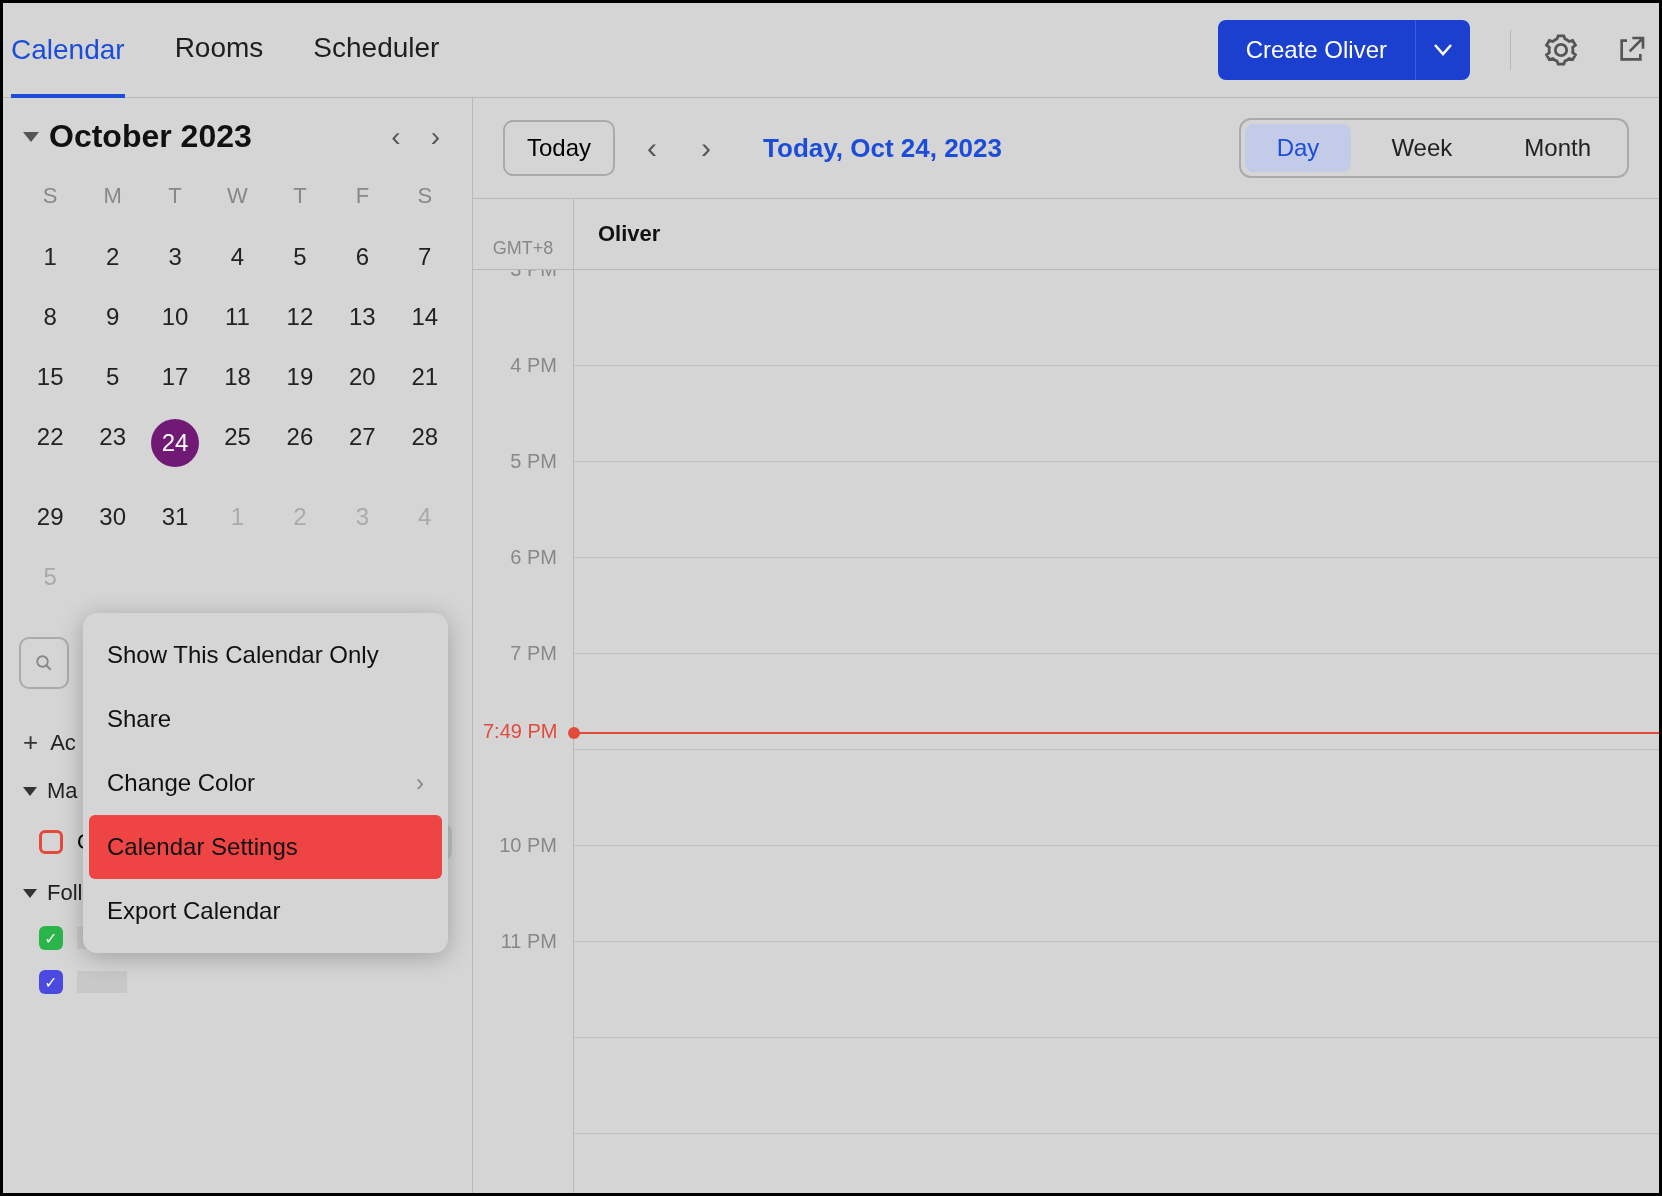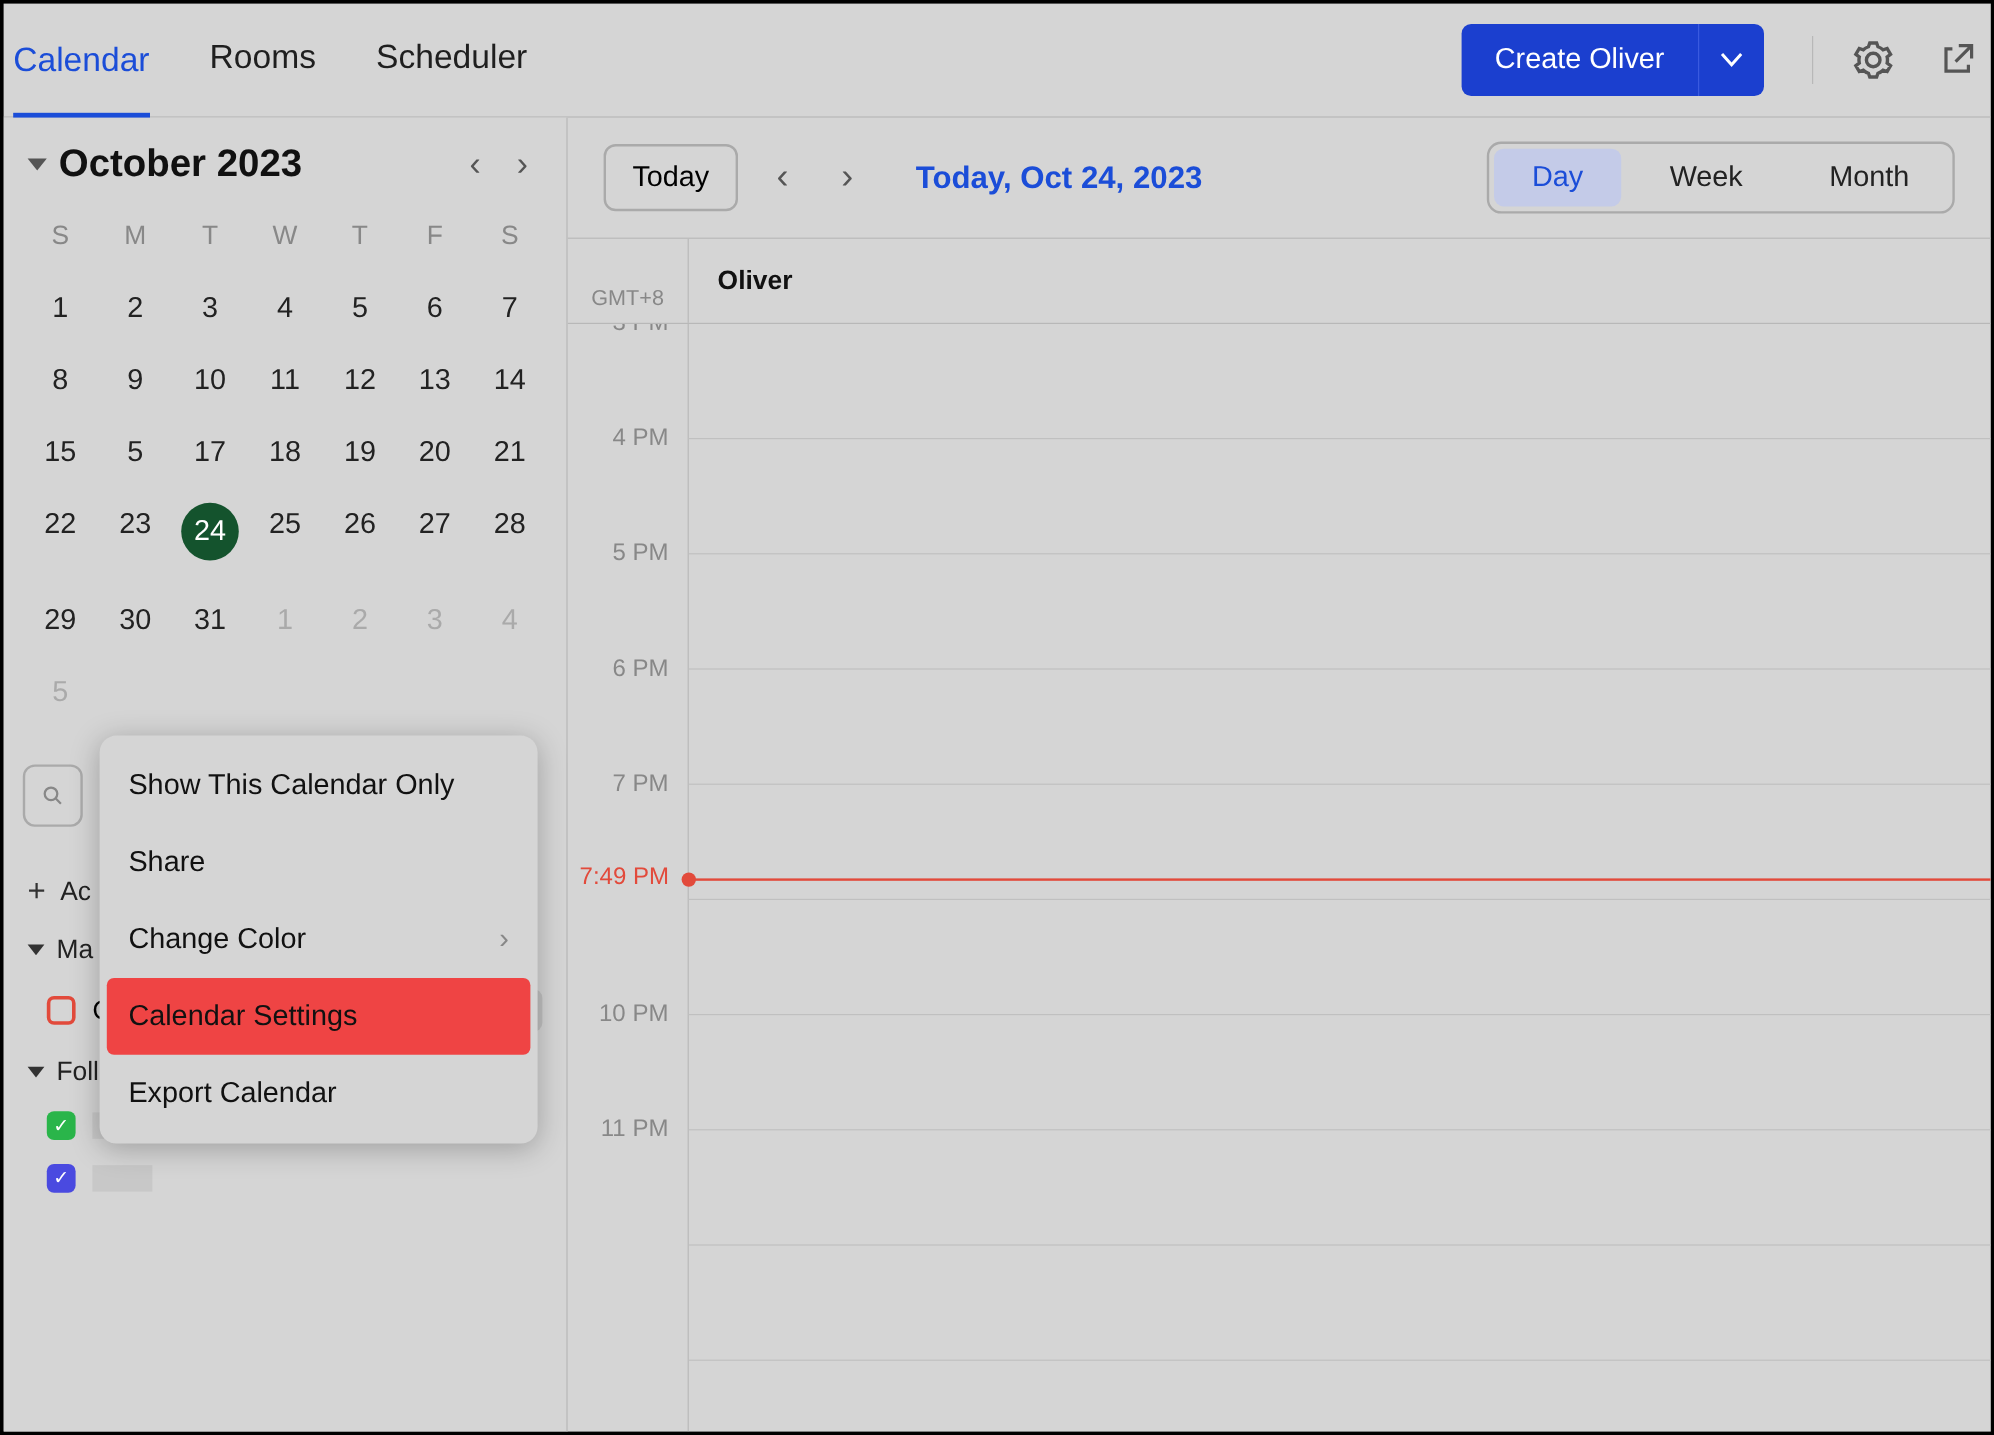--- a/index.html
+++ b/index.html
@@ -27,21 +27,21 @@
 .month-header .tri { width:0;height:0;border-left:8px solid transparent;border-right:8px solid transparent;border-top:10px solid #555; margin-right:10px;}
 .month-title { font-size:32px; font-weight:600; color:#111; }
 .month-nav { margin-left:auto; display:flex; gap:30px; padding-right:16px;}
 .month-nav .chev { font-size:28px; color:#555; cursor:pointer; }
 
 .mini-cal { width: 100%; }
 .mini-row { display:grid; grid-template-columns: repeat(7, 1fr); text-align:center; }
 .mini-row.hdr div { color:#888; font-size:22px; padding:10px 0 18px 0; }
 .mini-row div { font-size:24px; color:#222; padding:16px 0; position:relative; }
 .mini-row div.outside { color:#aaa; }
-.mini-row div.today span { background:#14532d; color:#fff; width:48px; height:48px; border-radius:50%; display:inline-flex; align-items:center; justify-content:center; position:relative; top:-4px; }
+.mini-row div.today span { background:#701a75; color:#fff; width:48px; height:48px; border-radius:50%; display:inline-flex; align-items:center; justify-content:center; position:relative; top:-4px; }
 
 .search-box { margin-top:30px; height:52px; border:2px solid #aaa; border-radius:10px; display:flex; align-items:center; padding:0 14px; color:#888; width: 50px;}
 
 .side-section { margin-top: 28px; }
 .side-row { display:flex; align-items:center; font-size:22px; color:#222; padding: 10px 4px; }
 .side-row .tri2 { width:0;height:0;border-left:7px solid transparent;border-right:7px solid transparent;border-top:9px solid #333; margin-right:10px;}
 .side-row.add::before { content:"+"; font-size:26px; color:#333; margin-right:12px; }
 .cal-item { display:flex; align-items:center; font-size:22px; padding:10px 4px 10px 20px; }
 .cal-item .chk { width:24px; height:24px; border-radius:6px; margin-right:14px; }
 .cal-item .chk.outline-red { border:3px solid #e24a3b; }

